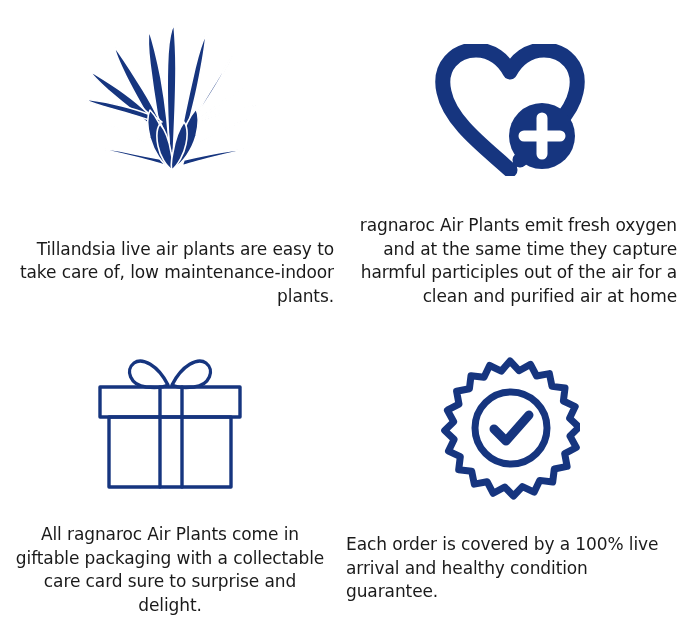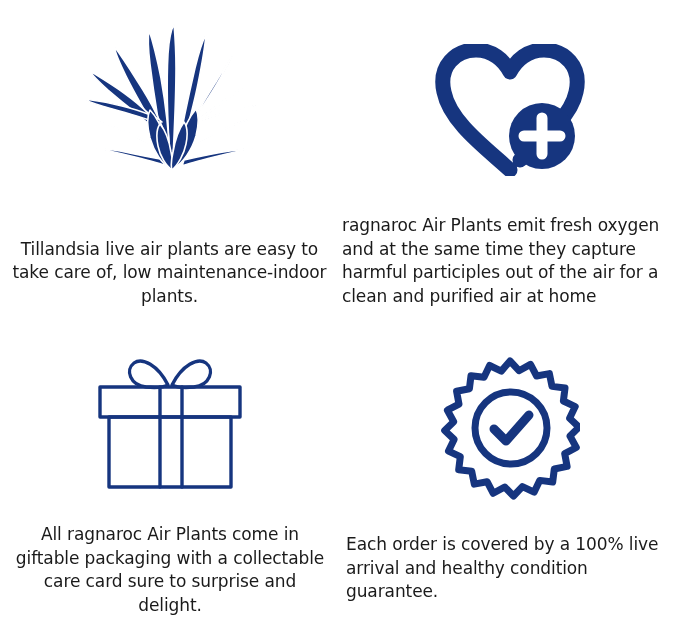--- a/index.html
+++ b/index.html
@@ -42,30 +42,30 @@
     font-size: 17px;
     line-height: 23.5px;
     letter-spacing: -0.1px;
     color: #1a1a1a;
     box-sizing: border-box;
   }
 
   
   .panel-plant .icon-area { height: 190px; padding-bottom: 36px; }
   .panel-plant .panel-text {
-    text-align: center;
+    text-align: right;
     width: 340px;
     padding: 0 6px 0 5px;
     margin-top: 32px;
   }
 
   
   .panel-oxygen .icon-area { height: 190px; padding-bottom: 38px; }
   .panel-oxygen .panel-text {
-    text-align: left;
+    text-align: right;
     width: 339px;
     padding: 0 2px;
   }
 
   
   .panel-gift .icon-area { height: 195px; padding-bottom: 30px; }
   .panel-gift .panel-text {
     text-align: center;
     width: 340px;
     padding: 0 12px;

